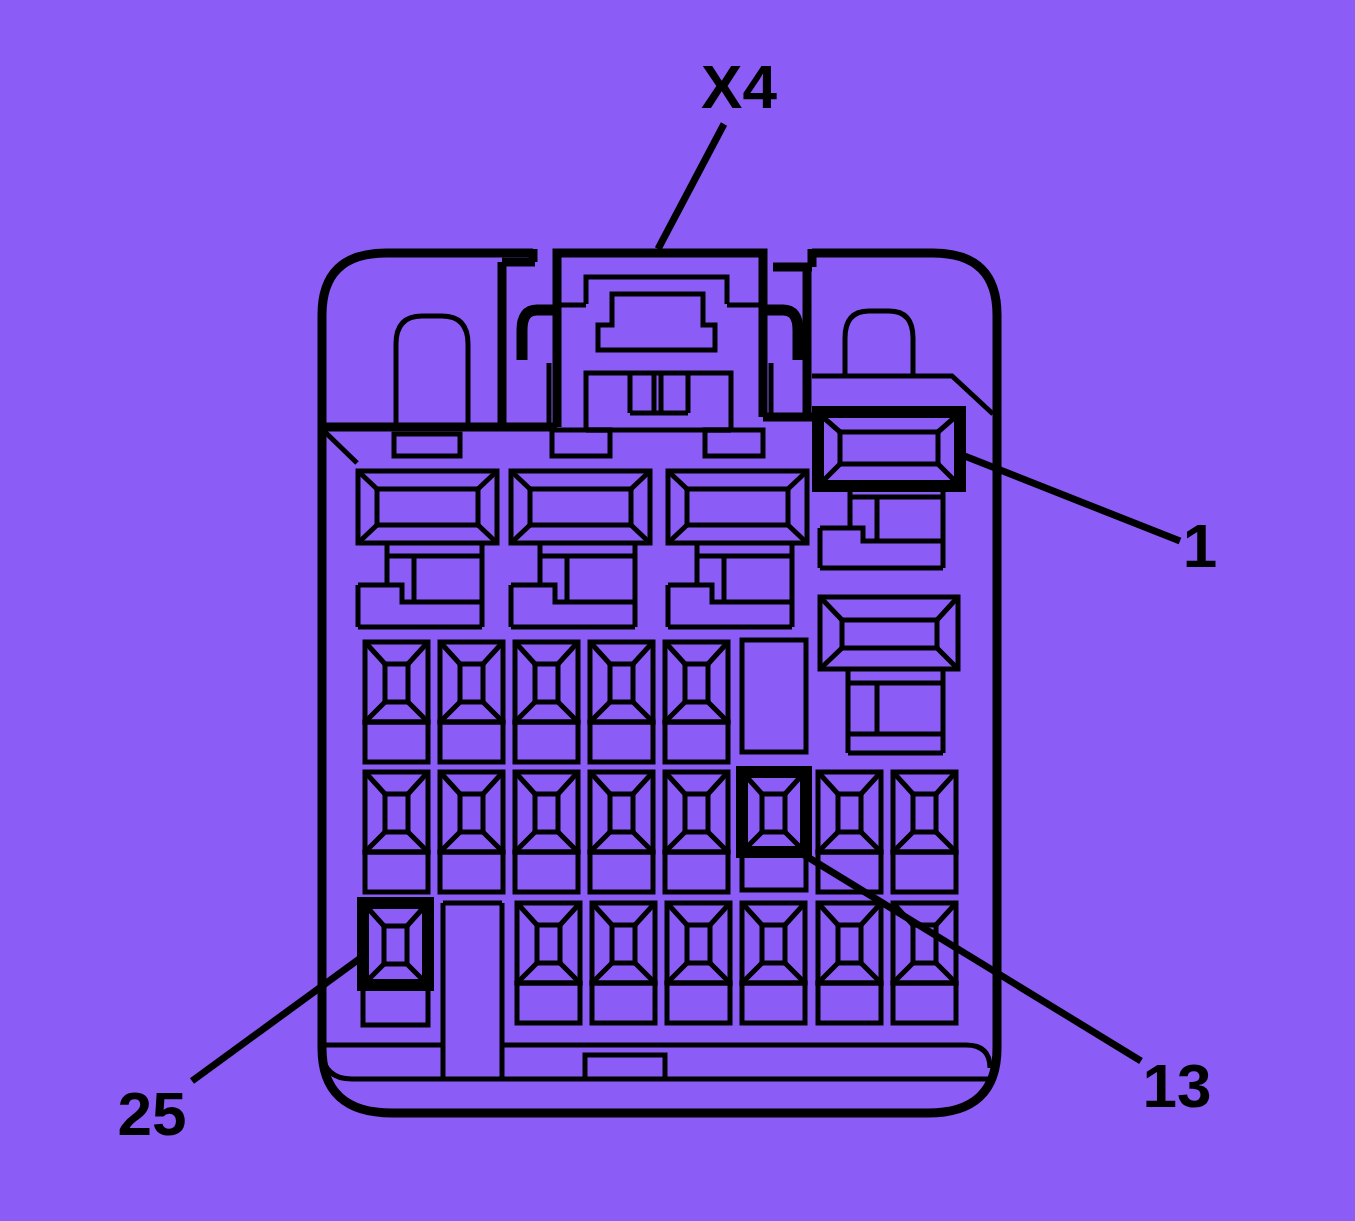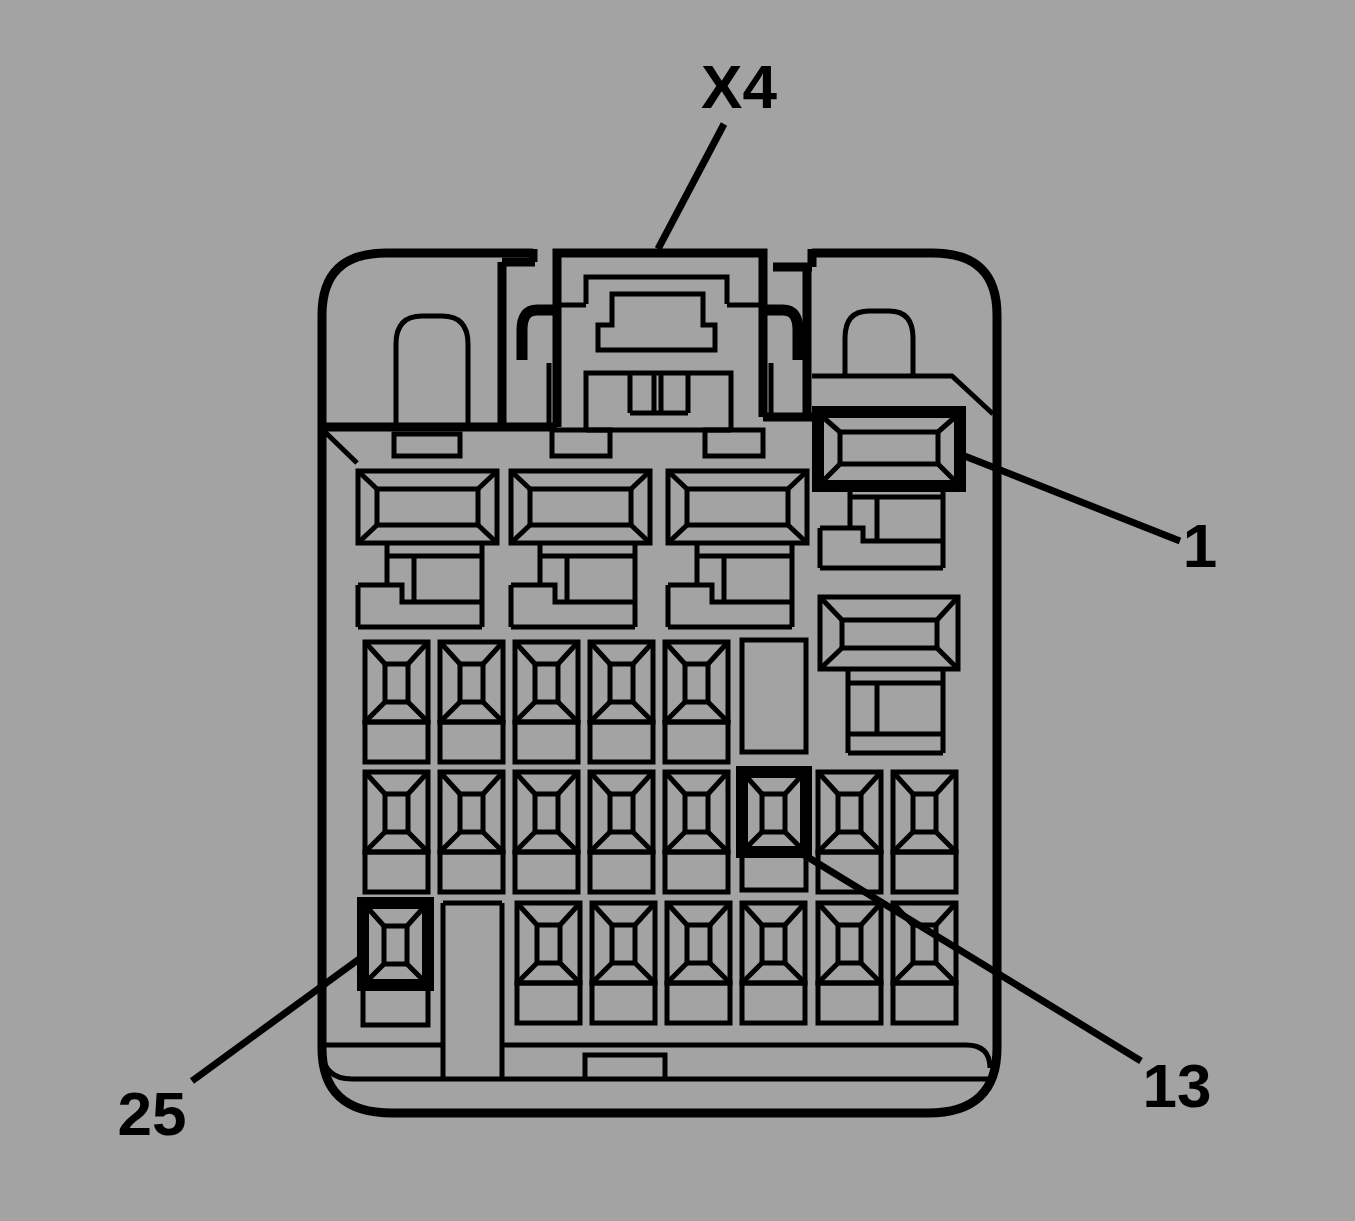--- a/index.html
+++ b/index.html
@@ -1,16 +1,16 @@
 <!DOCTYPE html>
 <html><head>
 <meta charset="utf-8">
 <style>
   html,body{margin:0;padding:0;background:#ffffff;}
-  .stage{position:relative;width:1355px;height:1221px;background:#a3a3a3;overflow:hidden;}
+  .stage{position:relative;width:1355px;height:1221px;background:#8b5cf6;overflow:hidden;}
   svg{display:block;}
   .thin{stroke:#000;stroke-width:5;fill:none;}
   .bold{stroke:#000;stroke-width:9;fill:none;}
   .ear{stroke:#000;stroke-width:11;fill:none;}
   .hl{stroke:#000;stroke-width:12;fill:none;}
   .leader{stroke:#000;stroke-width:7;fill:none;}
   .lbl{font-family:"Liberation Sans","DejaVu Sans",sans-serif;font-weight:bold;font-size:62px;fill:#000;}
 </style>
 </head>
 <body>

